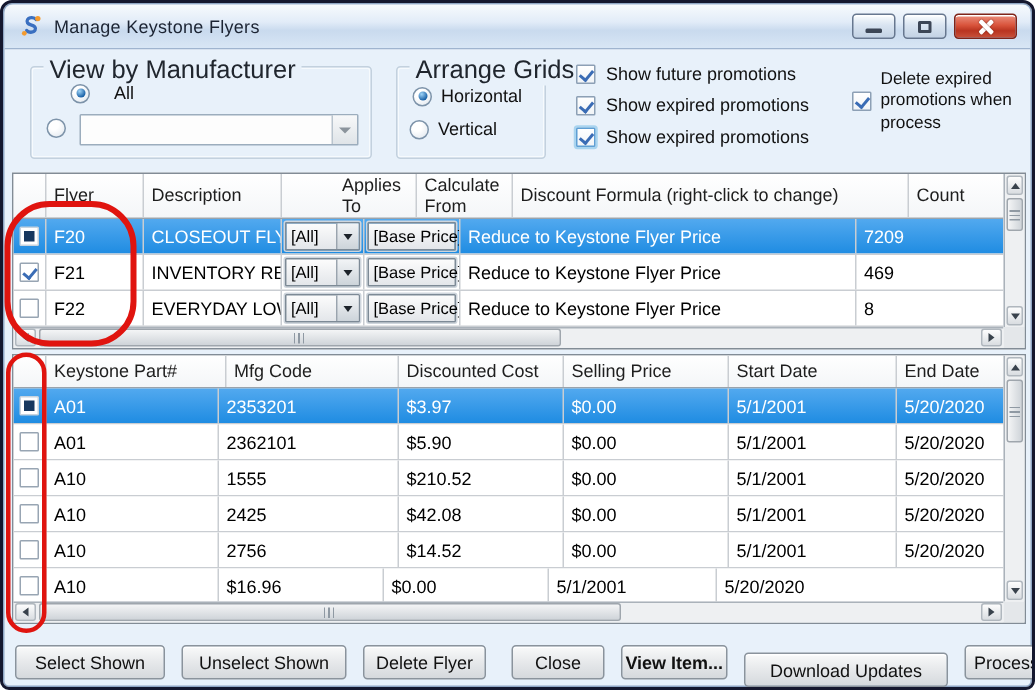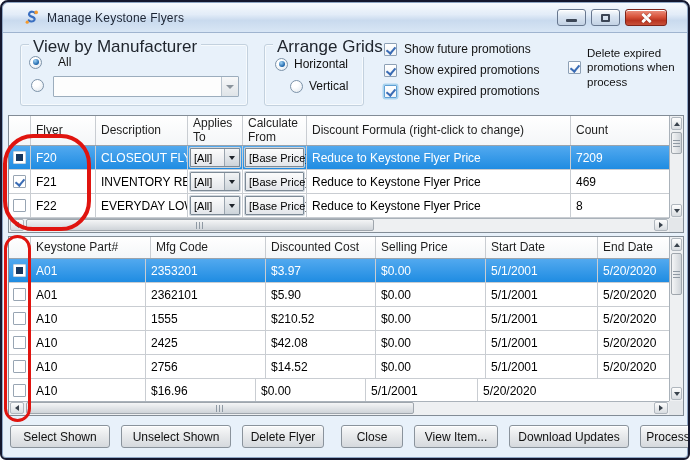--- a/index.html
+++ b/index.html
@@ -10,21 +10,21 @@
     border:2px solid #14172e; border-radius:8px 8px 6px 6px;
     background:#e8f1fa; overflow:hidden;
     box-shadow: inset 0 0 0 1px #8fa6c4;
   }
 
   
   .titlebar{
     position:absolute; left:1px; top:1px; right:1px; height:30px;
     background:linear-gradient(#f7fafd, #e2ecf8 40%, #c9daee 60%, #d8e6f5);
     border-bottom:1px solid #9fb4cf; border-radius:6px 6px 0 0;
-    display:flex; align-items:center; padding:0 20px;
+    display:flex; align-items:center; padding:0 9px;
   }
   .app-icon{ width:17px; height:17px; margin-right:7px; flex:none; }
   .title-text{ font-size:12px; color:#1c2433; letter-spacing:.2px; }
   .winbtns{ margin-left:auto; display:flex; gap:5px; align-items:center; }
   .wbtn{
     height:17px; border-radius:3px; border:1px solid #67778f;
     background:linear-gradient(#fbfdfe,#d9e4f1 45%,#c3d2e4);
     display:flex; align-items:center; justify-content:center; width:29px;
     box-shadow: inset 0 1px 0 #fff;
   }
@@ -196,42 +196,42 @@
           <span class="ic-max"></span>
         </div>
       <div class="wbtn close">
           <span class="ic-x"></span>
         </div>
     </div>
   </div>
 
   <div class="groupbox gb-viewby">
     <span class="gb-legend">View by Manufacturer</span>
-    <div class="radio-row" style="position:absolute;left:8px;top:10px;gap:16px;">
+    <div class="radio-row" style="position:absolute;left:26px;top:10px;gap:16px;">
       <span class="radio checked"></span>
       <span>All</span>
     </div>
     <div class="radio-row" style="position:absolute;left:10px;top:34px;">
       <span class="radio"></span>
     </div>
     <div class="combo" style="position:absolute;left:32px;top:31px;width:186px;height:21px;">
       <span class="val"></span>
       <span class="arrow">
           <span class="tri-down"></span>
         </span>
     </div>
   </div>
 
   <div class="groupbox gb-arrange">
     <span class="gb-legend">Arrange Grids</span>
     <div class="radio-row" style="position:absolute;left:10px;top:12px;">
       <span class="radio checked"></span>
       <span>Horizontal</span>
     </div>
-    <div class="radio-row" style="position:absolute;left:25px;top:34px;">
+    <div class="radio-row" style="position:absolute;left:8px;top:34px;">
       <span class="radio"></span>
       <span>Vertical</span>
     </div>
   </div>
 
   <div class="show-checks">
     <div class="check-row">
       <span class="cb checked"></span>
       <span>Show future promotions</span>
     </div>
@@ -249,21 +249,21 @@
     <span class="cb checked"></span>
     <span class="lbl">Delete expired promotions when process</span>
   </div>
 
   <div class="grid flyer-grid">
     <div class="grid-inner">
       <div class="grid-head fh">
         <div class="cell cbcell c-cb"></div>
         <div class="cell c-flyer">Flyer</div>
         <div class="cell c-desc">Description</div>
-        <div class="cell c-appl" style="white-space:normal;">Applies To</div>
+        <div class="cell c-appl" style="white-space:normal;margin-left:35px;">Applies To</div>
         <div class="cell c-calc" style="white-space:normal;">Calculate From</div>
         <div class="cell c-form" style="white-space:normal;">Discount Formula (right-click to change)</div>
         <div class="cell c-count">Count</div>
       </div>
       <div id="flyer-rows">
           <div class="row fr selected">
             <div class="cell cbcell c-cb">
               <span class="gridcb inverted"></span>
             </div>
             <div class="cell c-flyer">F20</div>
@@ -457,21 +457,21 @@
         </div>
     </div>
     <div class="corner"></div>
   </div>
 
   <div class="btnrow">
     <button class="btn" style="width:100px;margin-right:11px;">Select Shown</button>
     <button class="btn" style="width:110px;margin-right:11px;">Unselect Shown</button>
     <button class="btn" style="width:82px;margin-right:17px;">Delete Flyer</button>
     <button class="btn" style="width:62px;margin-right:11px;">Close</button>
-    <button class="btn" style="width:84px;margin-right:11px;">View Item...</button>
-    <button class="btn" style="width:120px;margin-right:11px;">Download Updates</button>
+    <button class="btn" style="width:71px;margin-right:11px;font-weight:bold;">View Item...</button>
+    <button class="btn" style="width:136px;margin-right:11px;margin-top:10px;">Download Updates</button>
     <button class="btn" style="width:56px;">Process</button>
   </div>
 
   <div class="annotation anno-top"></div>
   <div class="annotation anno-bottom"></div>
 
 </div>
 
 </body></html>

